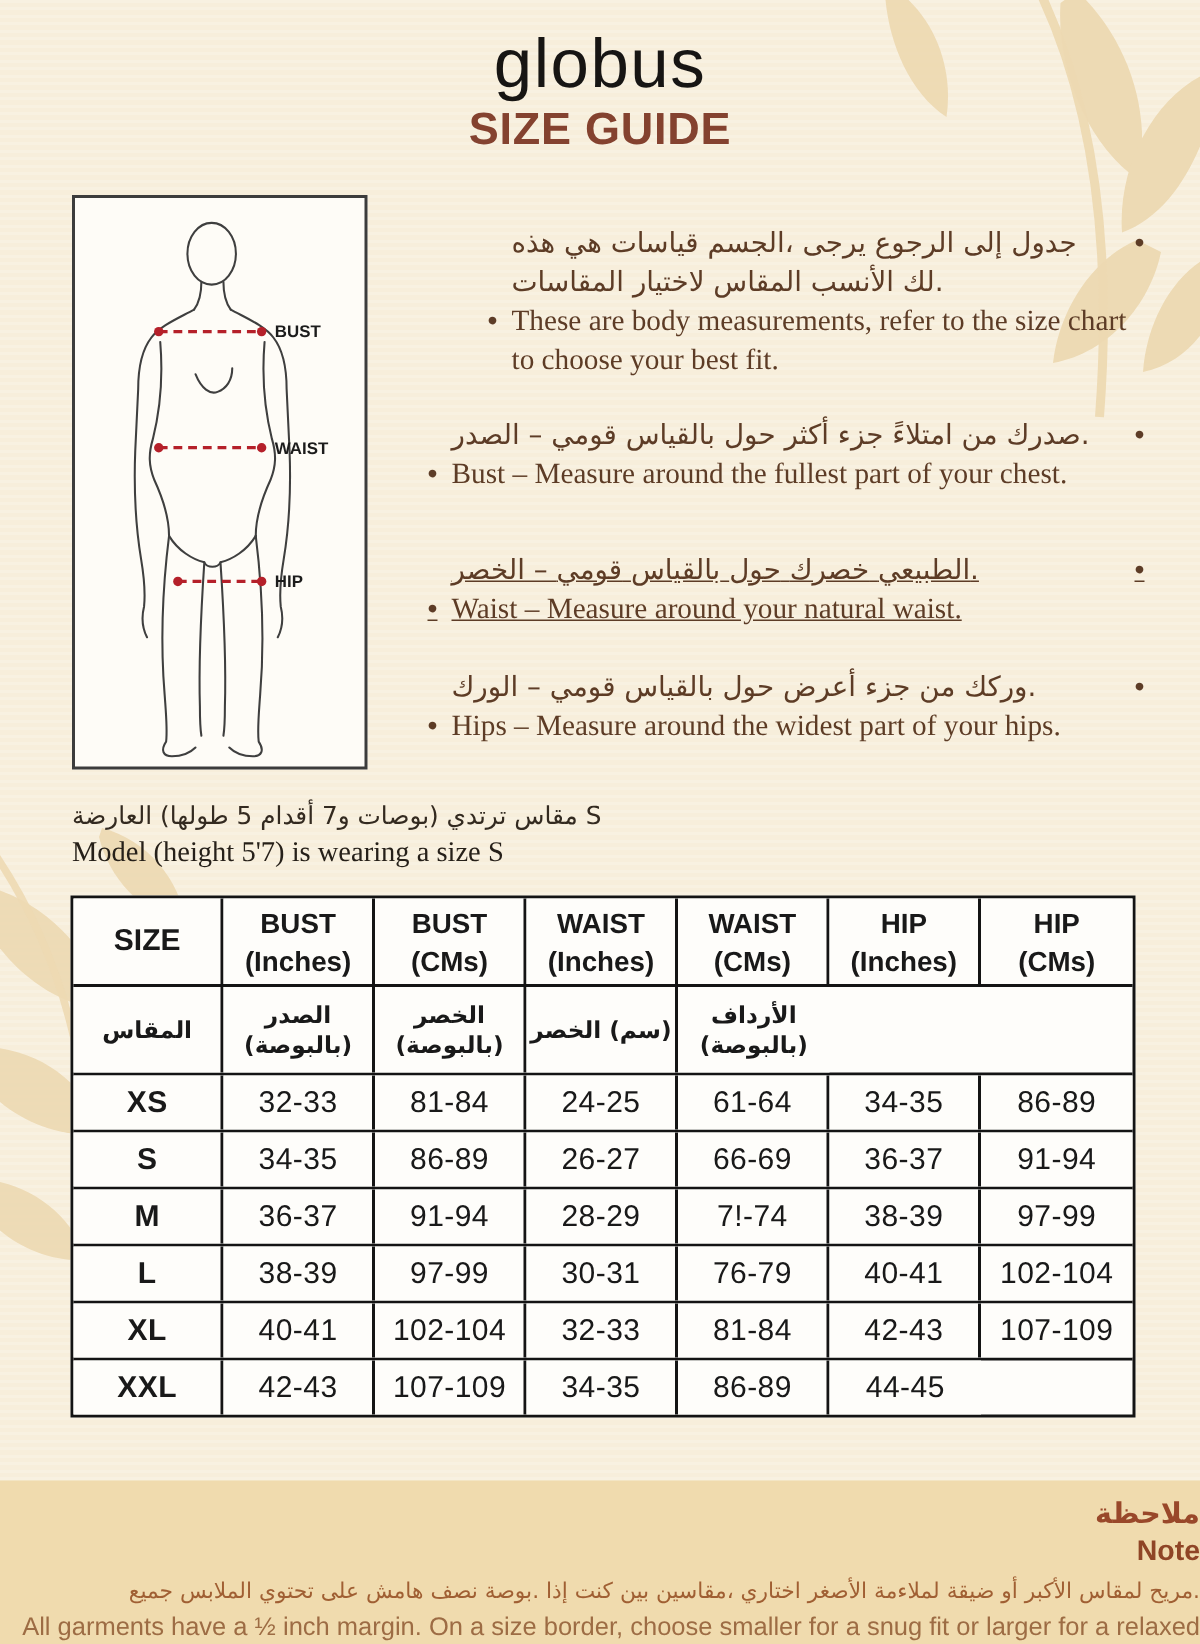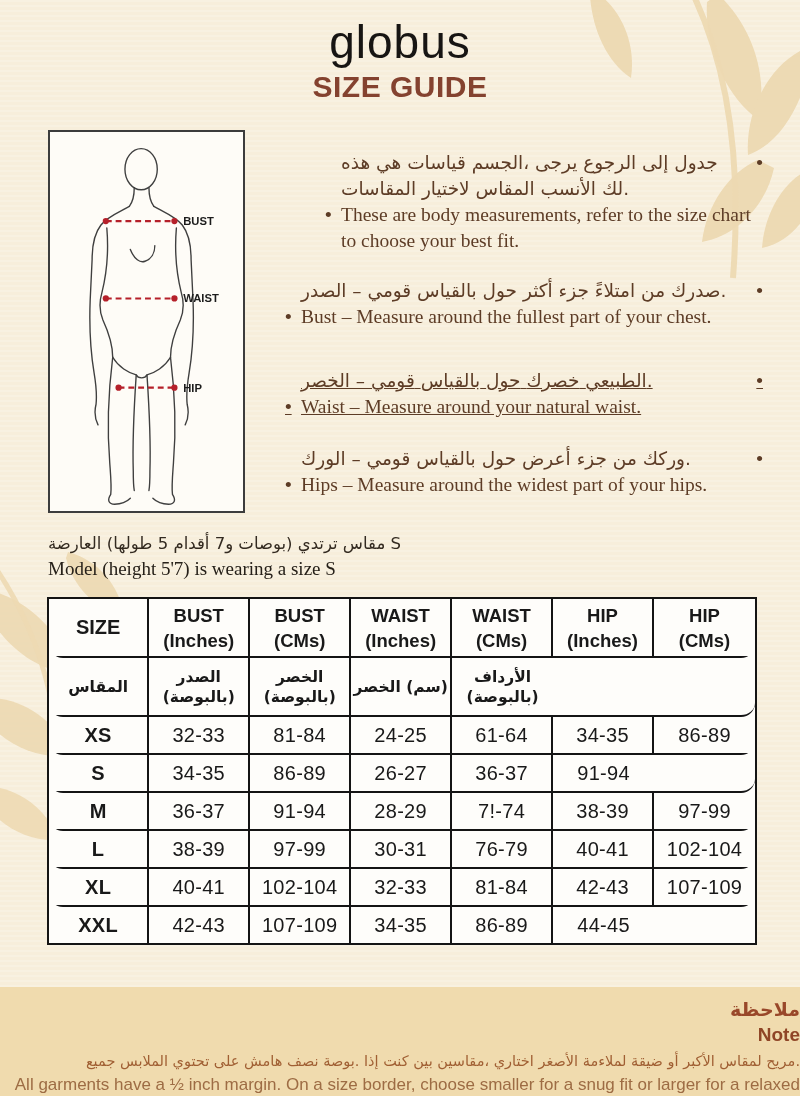--- a/index.html
+++ b/index.html
@@ -30,21 +30,21 @@
   .b-dot{width:16px;flex:0 0 16px;font-size:19px;line-height:26px;}
   .b-ar{direction:ltr;font-family:"DejaVu Sans",sans-serif;font-size:18.5px;line-height:26px;padding-left:16px;flex:1;}
   .b-ar-row .b-dot{text-align:right;}
   .b-en{font-family:"Liberation Serif","DejaVu Serif",serif;font-size:19.5px;line-height:26px;flex:1;}
   
   .model{position:absolute;left:48px;top:531px;z-index:2;color:#2b241d;}
   .model-ar{font-family:"DejaVu Sans",sans-serif;font-size:16.5px;line-height:25px;color:#332a20;}
   .model-en{font-family:"Liberation Serif","DejaVu Serif",serif;font-size:19px;line-height:26px;color:#262019;}
   
   .tbl{position:absolute;left:47px;top:597px;width:710px;z-index:2;border:2.5px solid #141414;box-sizing:border-box;background:#fefdfa;}
-  .trow{display:grid;grid-template-columns:14.2% 14.3% 14.3% 14.3% 14.3% 14.3% 14.3%;border-bottom:2px solid #141414;border-radius:14px;}
+  .trow{display:grid;grid-template-columns:14.2% 14.3% 14.3% 14.3% 14.3% 14.3% 14.3%;border-bottom:2px solid #141414;}
   .trow:last-child{border-bottom:none;}
   .tcell{border-right:2px solid #141414;display:flex;flex-direction:column;align-items:center;justify-content:center;text-align:center;color:#191919;background:#fefdfa;}
   .tcell:last-child{border-right:none;}
   .h-en{height:57px;font-weight:700;font-size:18.5px;line-height:25px;}
   .h-ar{height:57px;font-weight:700;font-family:"DejaVu Sans",sans-serif;font-size:15.5px;line-height:20px;direction:ltr;}
   .drow .tcell{height:36px;font-size:20px;font-weight:500;letter-spacing:.3px;}
   .drow .size-cell{font-weight:700;}
   
   .note-band{position:absolute;left:0;top:987px;width:800px;height:109px;background:#f0dbae;z-index:3;text-align:right;}
   .note-h-ar{font-family:"DejaVu Sans",sans-serif;font-weight:700;font-size:19px;color:#99482a;margin-top:9px;line-height:26px;}
@@ -235,20 +235,21 @@
       <div class="tcell">61-64</div>
       <div class="tcell">34-35</div>
       <div class="tcell">86-89</div>
     </div>
 
     <div class="trow drow">
       <div class="tcell size-cell">S</div>
       <div class="tcell">34-35</div>
       <div class="tcell">86-89</div>
       <div class="tcell">26-27</div>
+      <div class="tcell">66-69</div>
       <div class="tcell">36-37</div>
       <div class="tcell">91-94</div>
     </div>
 
     <div class="trow drow">
       <div class="tcell size-cell">M</div>
       <div class="tcell">36-37</div>
       <div class="tcell">91-94</div>
       <div class="tcell">28-29</div>
       <div class="tcell">7!-74</div>

